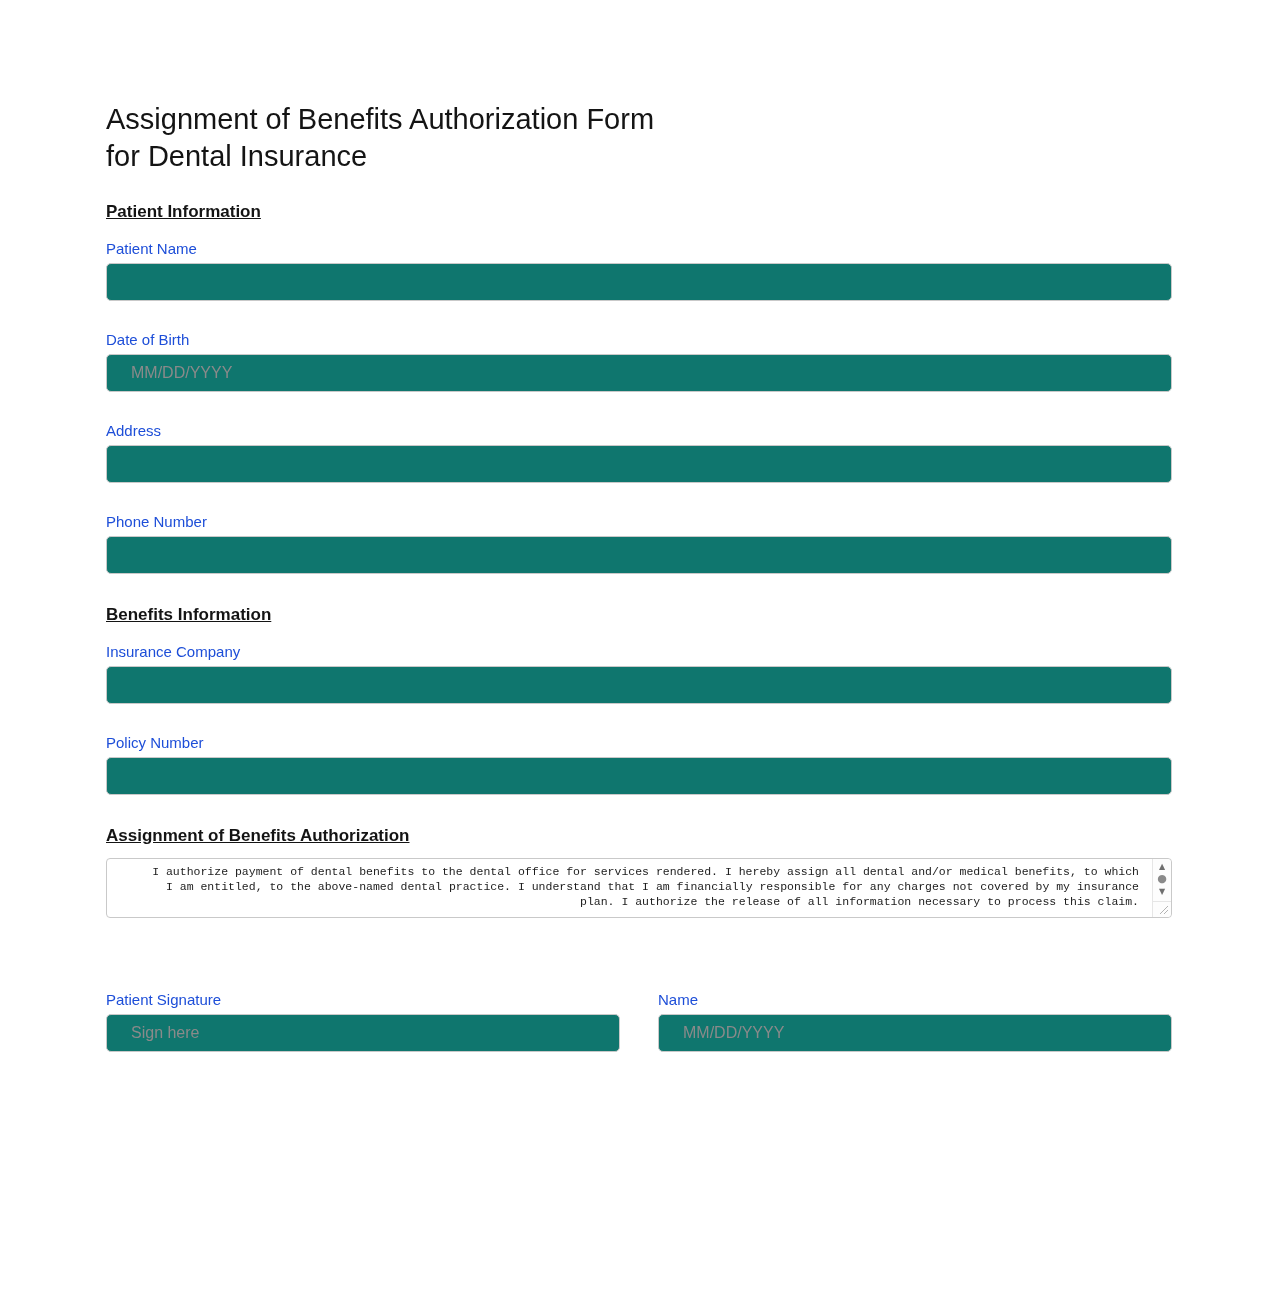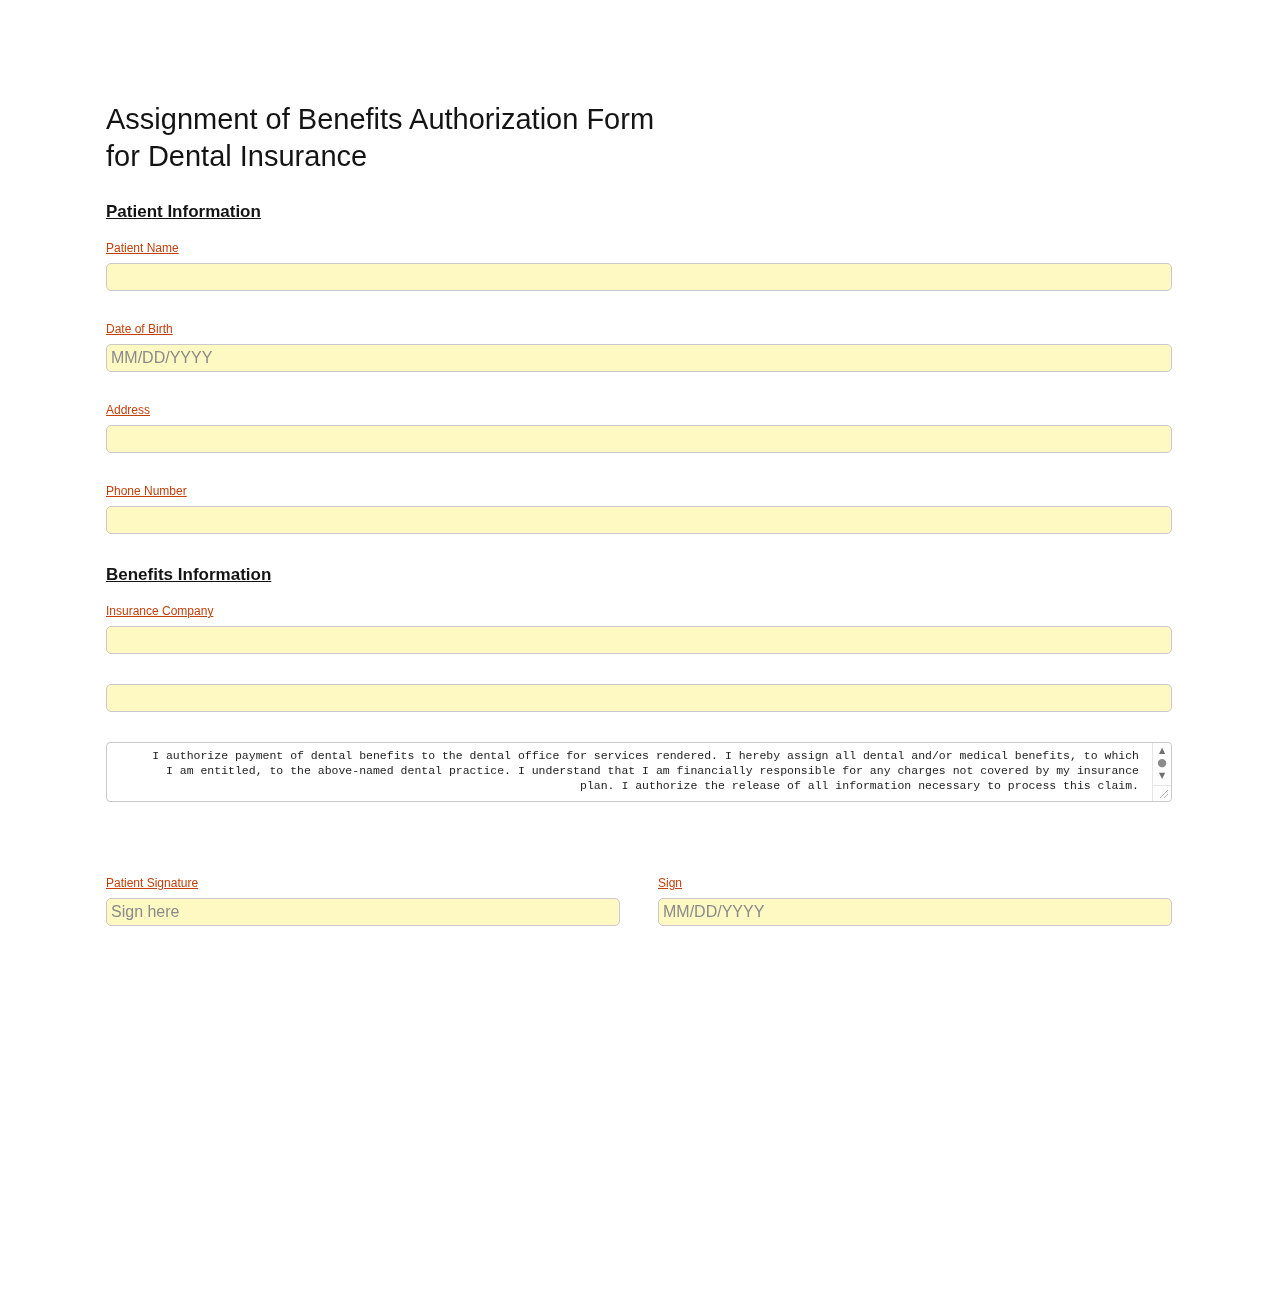--- a/index.html
+++ b/index.html
@@ -33,37 +33,36 @@
     line-height: 21px;
     color: #141414;
     margin: 0 0 18px 0;
     text-decoration: underline;
   }
   .section-gap { margin-top: 9px; }
   .heading-auth { margin-bottom: 12px; }
   .field { margin-bottom: 30px; }
   .field-label {
     display: block;
-    font-size: 12px;
+    font-size: 15px;
     line-height: 17px;
-    color: #c2410c;
+    color: #1d4ed8;
     margin-bottom: 6px;
-    text-decoration: underline;
   }
   .text-input {
     display: block;
     width: 100%;
-    height: 28px;
+    height: 38px;
     border: 1px solid #c9c9c9;
     border-radius: 5px;
-    padding: 0 4px;
+    padding: 0 24px;
     font-family: "Liberation Sans", "DejaVu Sans", sans-serif;
     font-size: 16px;
     color: #1f1f1f;
-    background: #fef9c3;
+    background: #0f766e;
     outline: none;
   }
   .text-input::placeholder { color: #8a8a8a; opacity: 1; }
 
   .auth-wrap { position: relative; }
   .auth-textarea {
     display: block;
     width: 100%;
     height: 60px;
     border: 1px solid #c9c9c9;
@@ -146,24 +145,26 @@
     </div>
 
     <h2 class="section-heading section-gap">Benefits Information</h2>
 
     <div class="field">
       <label class="field-label">Insurance Company</label>
       <input type="text" class="text-input" placeholder="" style="">
     </div>
 
     <div class="field">
+      <label class="field-label">Policy Number</label>
       <input type="text" class="text-input" placeholder="" style="">
     </div>
 
 
+    <h2 class="section-heading section-gap heading-auth">Assignment of Benefits Authorization</h2>
 
     <div class="auth-wrap">
       <textarea class="auth-textarea" spellcheck="false" style="">I authorize payment of dental benefits to the dental office for services rendered. I hereby assign all dental and/or medical benefits, to which
 I am entitled, to the above-named dental practice. I understand that I am financially responsible for any charges not covered by my insurance
 plan. I authorize the release of all information necessary to process this claim.</textarea>
       <div class="scrollbar">
         <div class="sb-btn sb-up">▲</div>
         <div class="sb-btn sb-thumb">●</div>
         <div class="sb-btn sb-down">▼</div>
         <div class="sb-grip">
@@ -174,19 +175,19 @@
         </div>
       </div>
     </div>
 
     <div class="sig-row">
       <div class="sig-col">
         <label class="field-label">Patient Signature</label>
         <input type="text" class="text-input" placeholder="Sign here" style="">
       </div>
       <div class="sig-col">
-        <label class="field-label">Sign</label>
+        <label class="field-label">Name</label>
         <input type="text" class="text-input" placeholder="MM/DD/YYYY" style="">
       </div>
     </div>
 
   </div>
 </div>
 
 </body></html>

